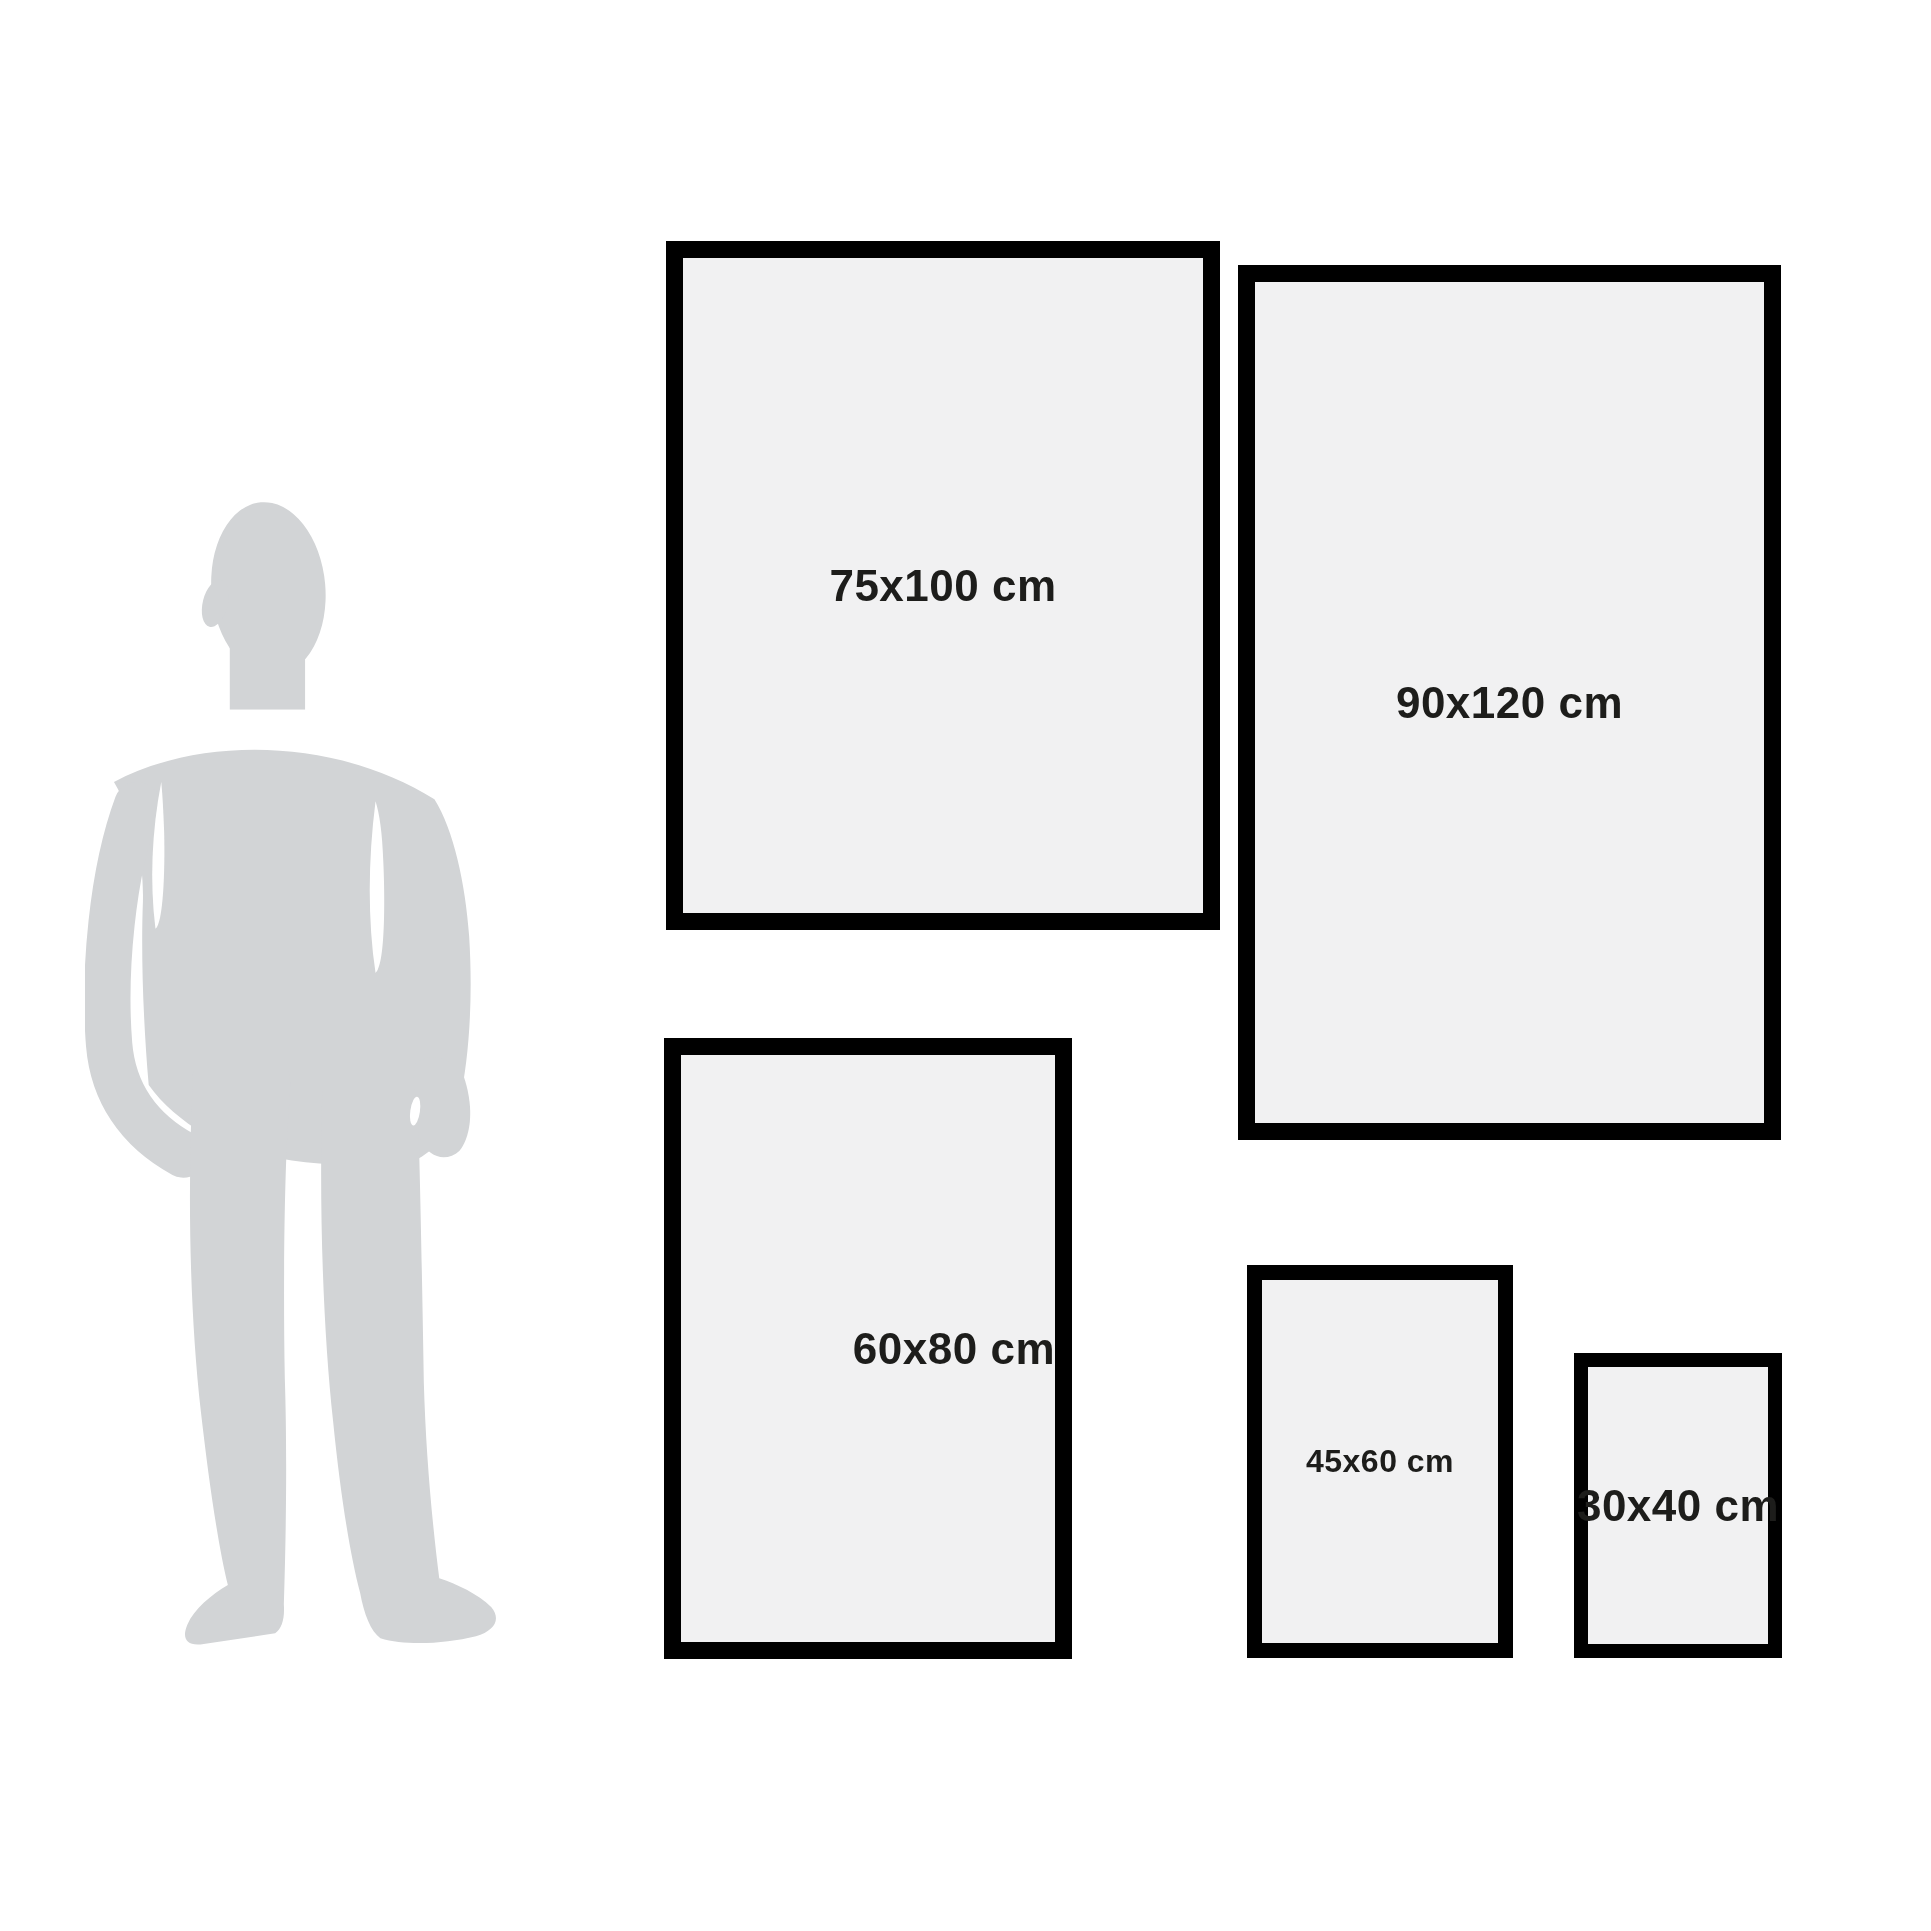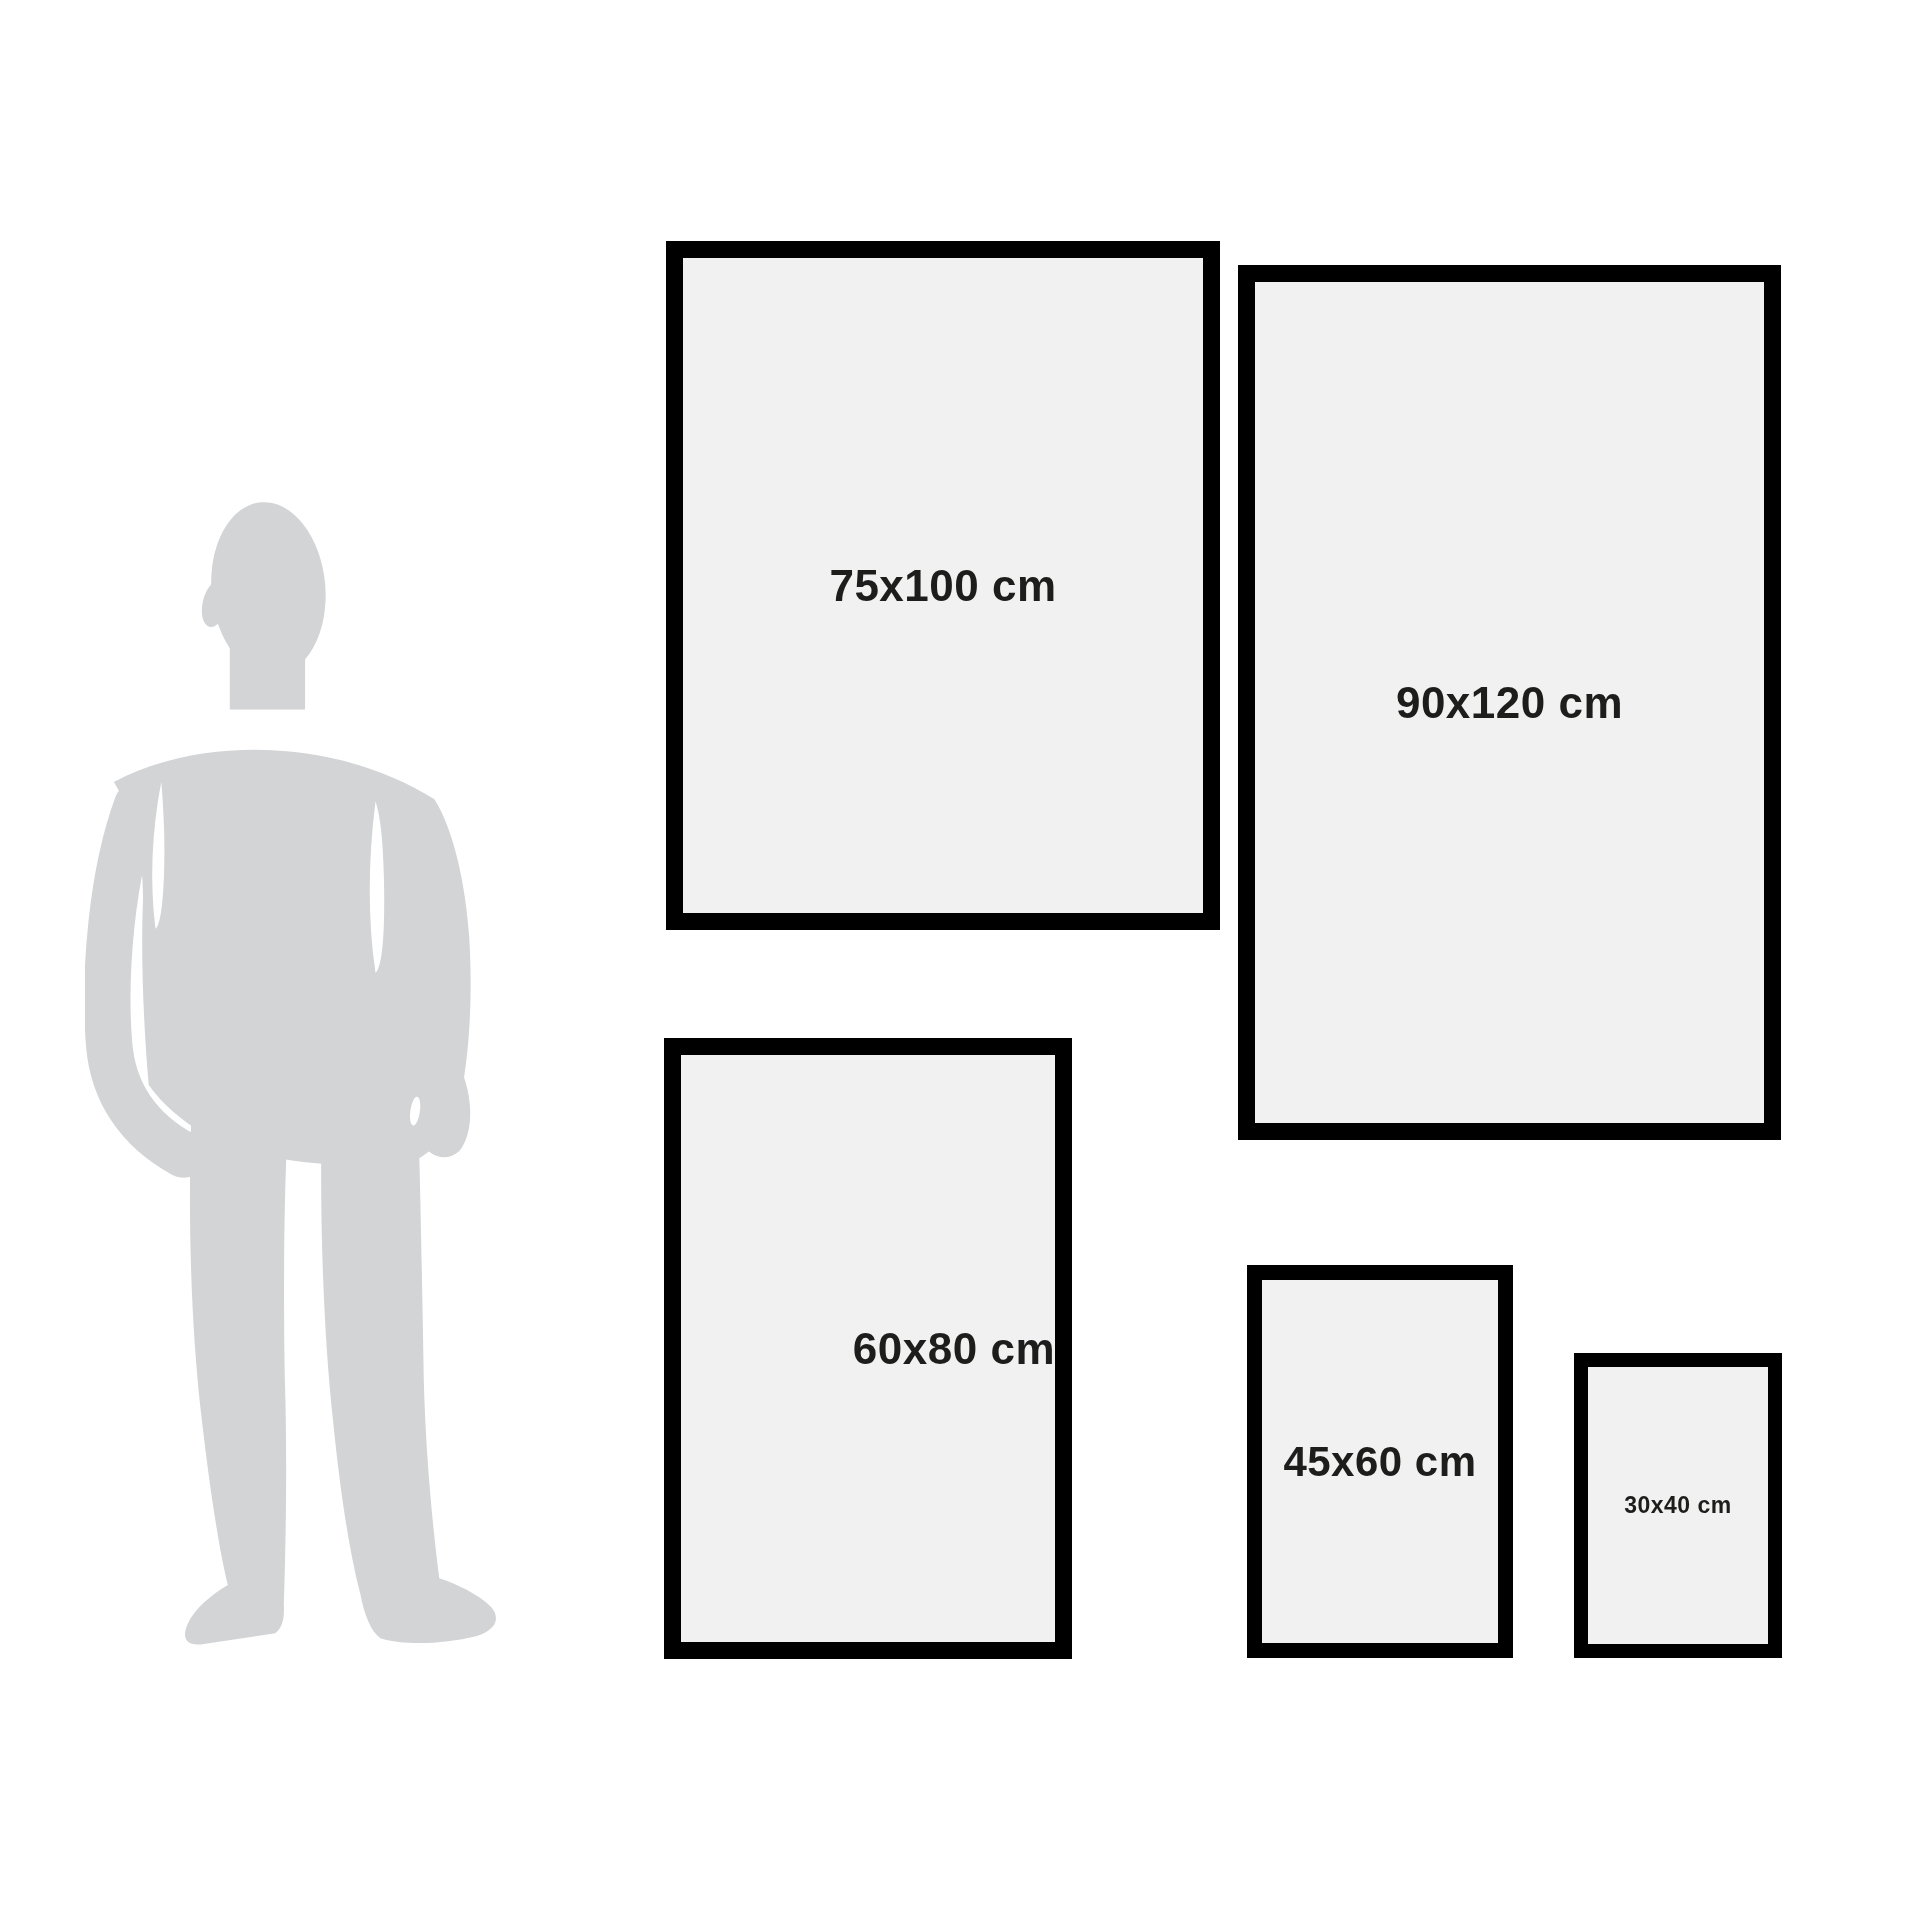--- a/index.html
+++ b/index.html
@@ -38,22 +38,22 @@
     letter-spacing: 0.5px;
     white-space: nowrap;
   }
   
   .f1 { left: 666px;  top: 241px;  width: 554px; height: 689px; border-width: 17.4px; }
   .f2 { left: 1238px; top: 241px;  width: 543px; height: 875px; border-width: 17.4px; margin-top: 24px; }
   .f3 { left: 664px;  top: 1038px; width: 408px; height: 621px; border-width: 17.4px; justify-content: flex-end; }
   .f4 { left: 1247px; top: 1265px; width: 266px; height: 393px; border-width: 15.4px; }
   .f5 { left: 1574px; top: 1353px; width: 208px; height: 305px; border-width: 14.5px; }
   .f1 .size-label, .f2 .size-label, .f3 .size-label { font-size: 44px; }
-  .f4 .size-label { font-size: 42px; }
-  .f5 .size-label { font-size: 23px; }
+  .f4 .size-label { font-size: 32px; }
+  .f5 .size-label { font-size: 44px; }
 </style>
 </head>
 <body>
 
 <div class="canvas" style="--bg: #ffffff; --frame-fill: #f1f1f2; --frame-border: #000000; --label-text: #1d1d1b;">
 
   <svg class="silhouette" viewBox="0 0 432 1202" xmlns="http://www.w3.org/2000/svg" aria-hidden="true">
     <g fill="#d2d4d6">
 
       <ellipse cx="190" cy="100" rx="59" ry="90" transform="rotate(-5 190 100)"></ellipse>

